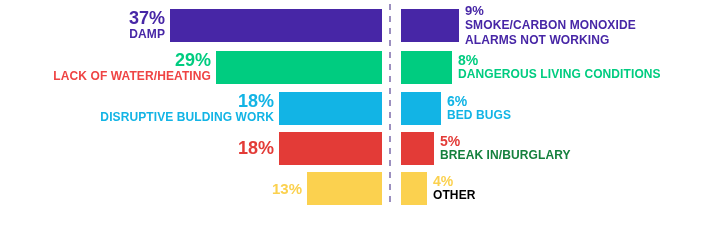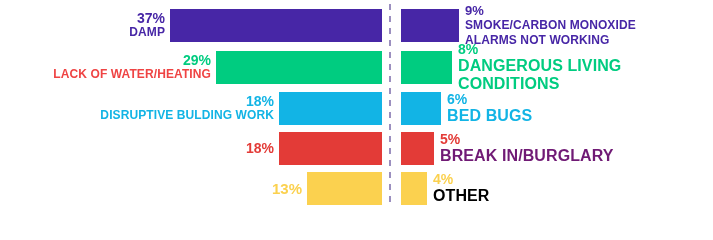--- a/index.html
+++ b/index.html
@@ -91,28 +91,28 @@
     white-space: nowrap;
   }
   .cat {
     font-weight: bold;
     line-height: 1.12;
     white-space: pre-line;
     letter-spacing: 0.1px;
   }
 
   
-  .row-left .pct { font-size: 14px; margin-bottom: 1px; }
+  .row-left .pct { font-size: 18px; margin-bottom: 1px; }
   .row-left .cat { font-size: 12px; }
   .row-left.small-type .pct { font-size: 15px; }
   .row-left.small-type .cat { font-size: 8.5px; line-height: 1.18; }
 
   
   .row-right .pct { font-size: 14px; margin-bottom: 1px; }
-  .row-right .cat { font-size: 16px; }
+  .row-right .cat { font-size: 12px; }
   .row-right.small-type .pct { font-size: 13px; }
   .row-right.small-type .cat { font-size: 12px; line-height: 1.2; }
 </style>
 </head>
 <body>
 
 <div id="chart-root" style="background: rgb(255, 255, 255);">
 
   <div class="row row-left" style="top: 9px;">
     <div class="label-block">
@@ -176,21 +176,21 @@
     <div class="label-block">
       <div class="pct" style="color: rgb(18, 180, 229);">6%</div>
       <div class="cat" style="color: rgb(18, 180, 229);">BED BUGS</div>
     </div>
   </div>
 
   <div class="row row-right" style="top: 132px;">
     <div class="bar" style="width: 33px; background: rgb(227, 59, 55);"></div>
     <div class="label-block">
       <div class="pct" style="color: rgb(227, 59, 55);">5%</div>
-      <div class="cat" style="color: #701a75;">BREAK IN/BURGLARY</div>
+      <div class="cat" style="color: #15803d;">BREAK IN/BURGLARY</div>
     </div>
   </div>
 
   <div class="row row-right" style="top: 172px;">
     <div class="bar" style="width: 26px; background: rgb(251, 209, 79);"></div>
     <div class="label-block">
       <div class="pct" style="color: rgb(251, 209, 79);">4%</div>
       <div class="cat" style="color: #000000;">OTHER</div>
     </div>
   </div>

